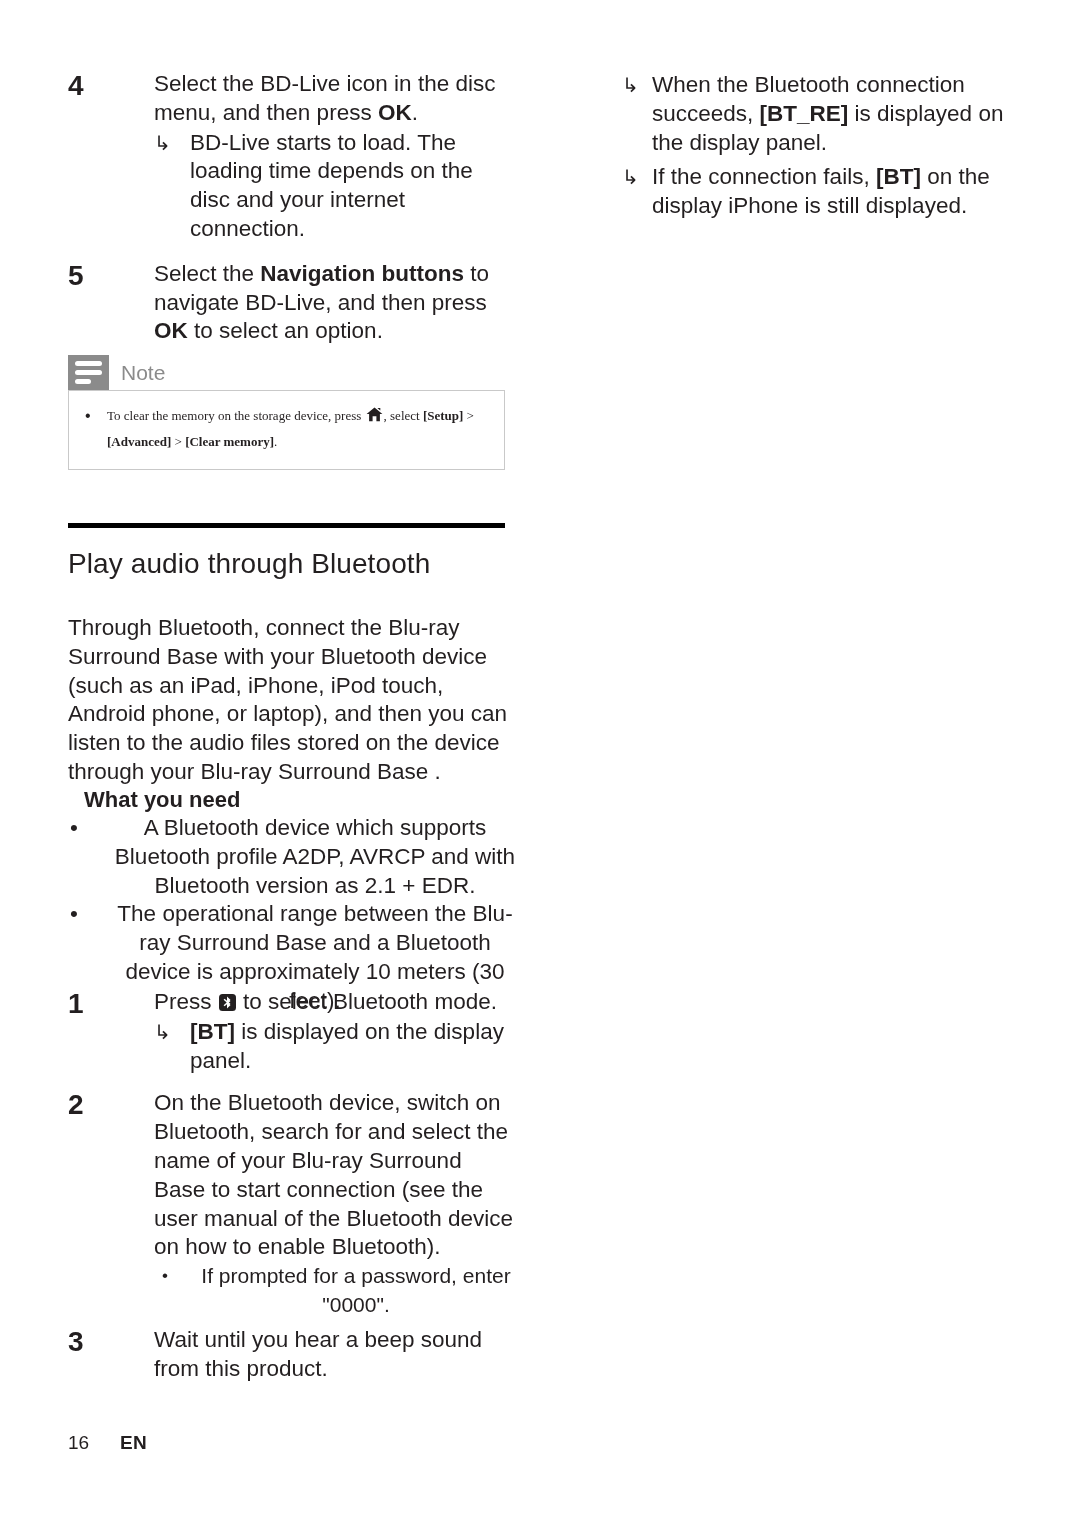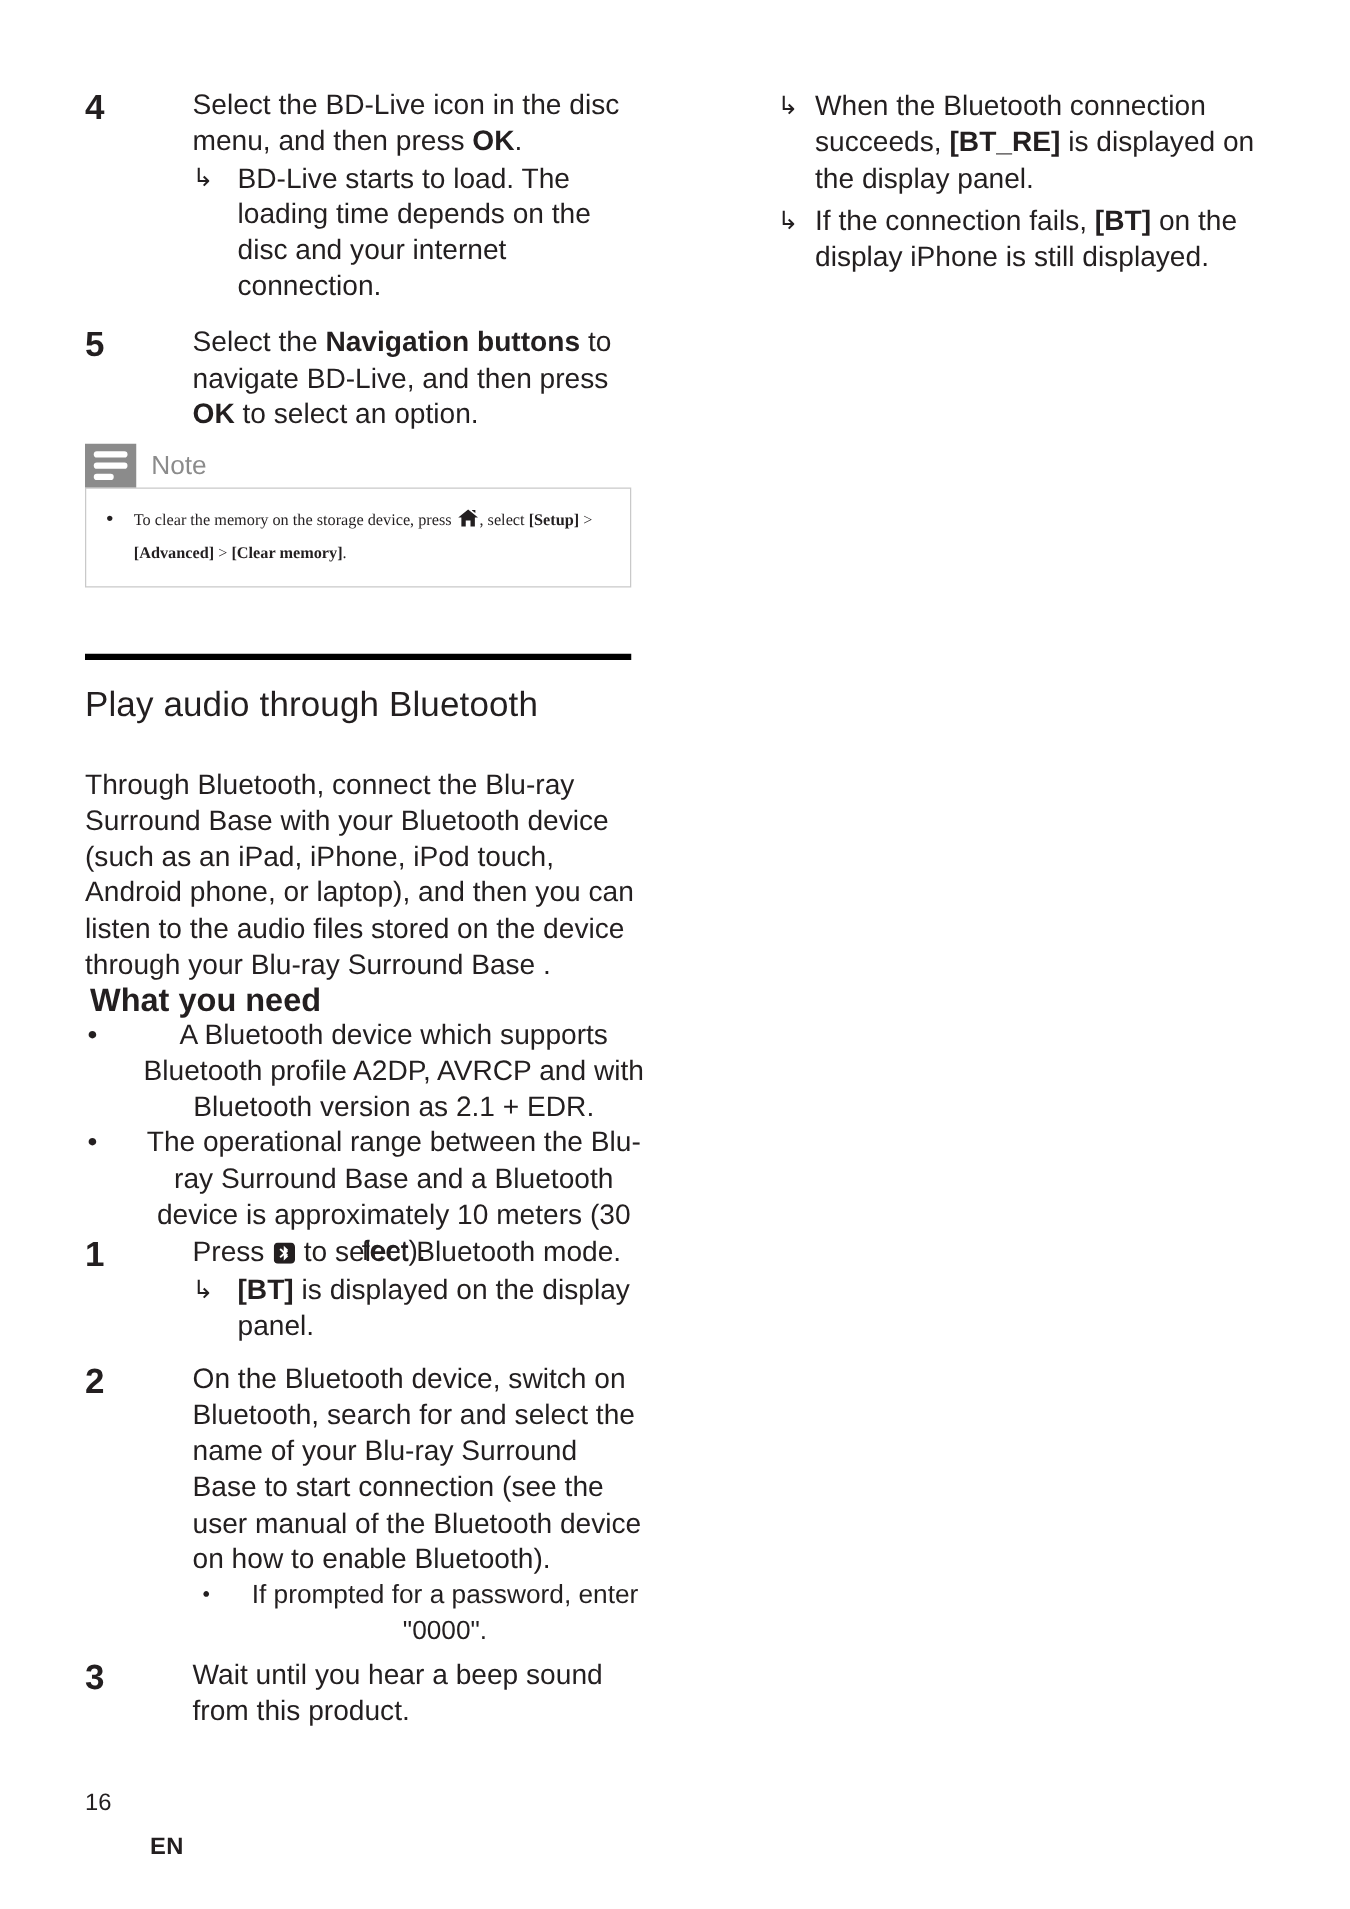--- a/index.html
+++ b/index.html
@@ -199,23 +199,23 @@
     position: absolute;
     left: 68px;
     top: 614px;
     width: 450px;
     font-size: 22.5px;
     line-height: 28.8px;
     font-weight: 300;
   }
   .subhead {
     position: absolute;
-    left: 72px;
+    left: 84px;
     top: 786px;
-    font-size: 26px;
+    font-size: 22px;
     font-weight: 600;
     line-height: 28px;
   }
   .need-list {
     position: absolute;
     left: 68px;
     top: 814px;
     width: 450px;
   }
   .steps-lower {
@@ -241,26 +241,26 @@
     vertical-align: -2px;
     margin: 0 1px;
   }
 
   
   .footer {
     position: absolute;
     left: 68px;
     top: 1432px;
     display: flex;
-    align-items: flex-start;
+    align-items: flex-end;
     font-size: 19px;
     font-weight: 300;
   }
   .footer .pageno { width: 52px; }
-  .footer .lang { font-weight: 600; letter-spacing: 0.3px; margin-top: 35px; }
+  .footer .lang { font-weight: 600; letter-spacing: 0.3px; }
 </style>
 </head>
 <body>
 
 <div class="page">
 
   <div class="col col-left">
 
     <div class="step">
       <div class="step-num">4</div>

